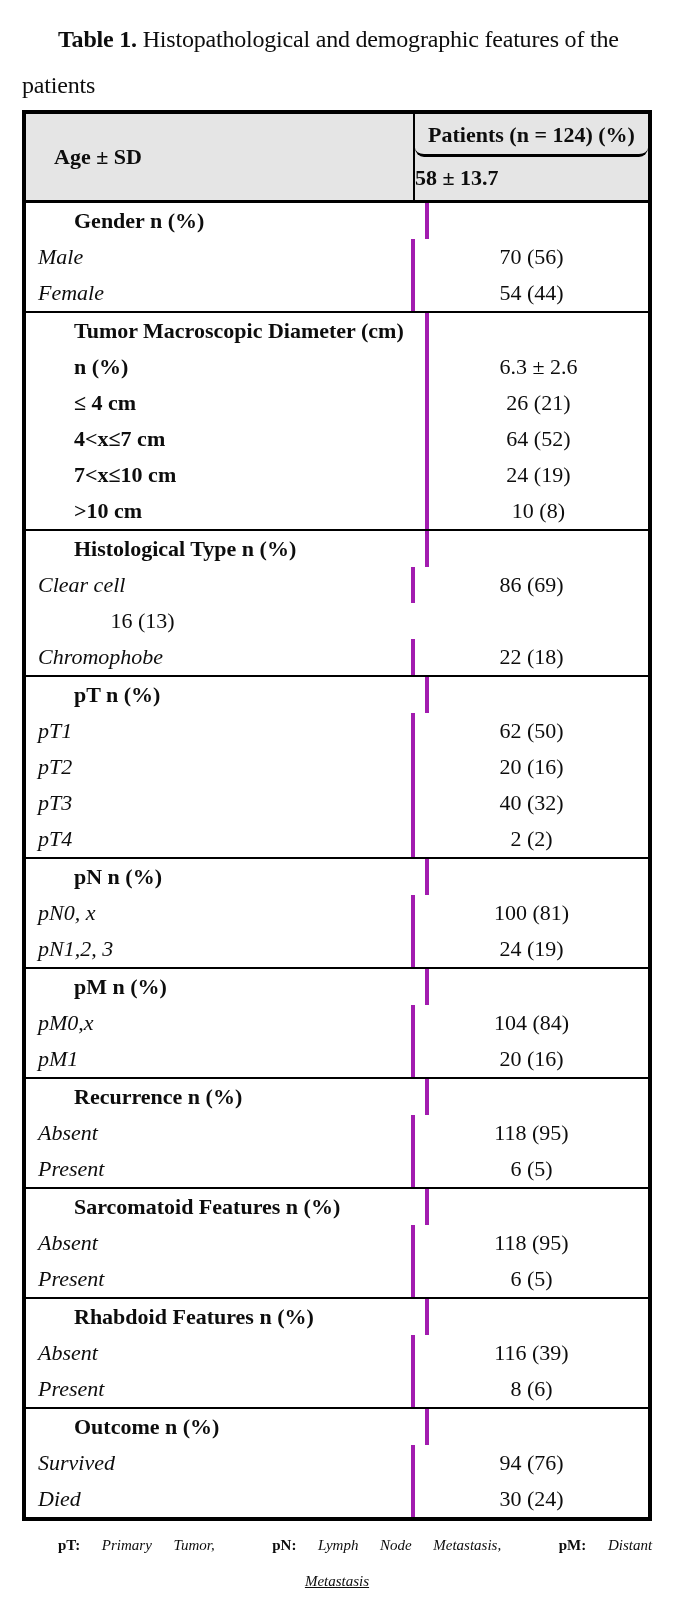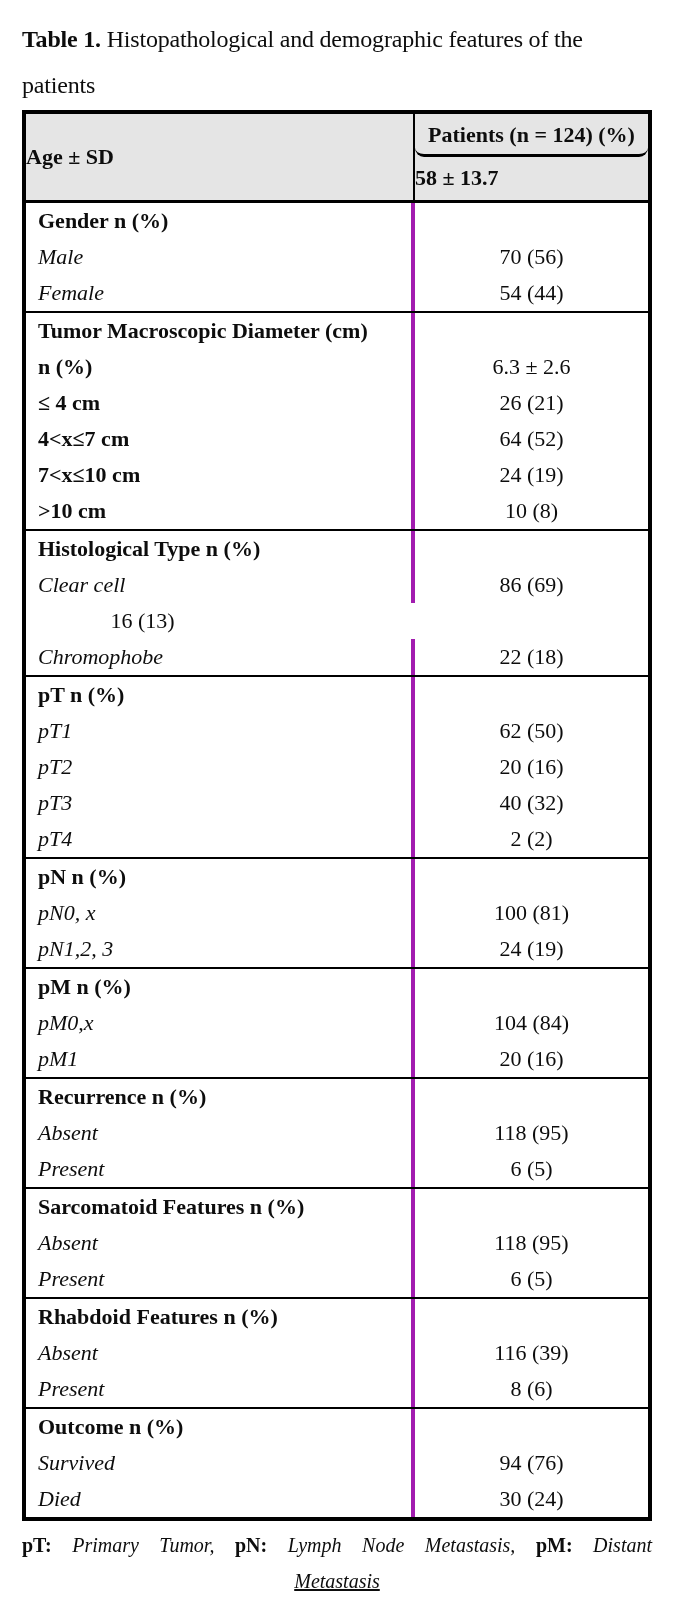--- a/index.html
+++ b/index.html
@@ -10,40 +10,40 @@
     background: #ffffff;
     color: #0d0d0d;
     font-family: "Liberation Serif", serif;
     overflow: hidden;
   }
   .page { padding: 16px 22px 0 22px; }
 
   
   .caption { font-size: 24px; line-height: 46px; letter-spacing: -0.2px; }
   .caption .cap-line { white-space: nowrap; }
-  .bold { font-weight: bold; font-style: normal; }
+  .bold { font-weight: bold; font-style: normal; margin-left: 36px; }
   .italic { font-style: italic; }
 
   
   .tbl {
     width: 630px;
     border: 4px solid #000;
     margin-top: 2px;
     font-size: 22px;
     background: #fff;
   }
   .thead {
     display: flex;
     background: #e5e5e5;
     border-bottom: 3px solid #000;
   }
   .th-left {
     width: 389px;
     border-right: 2px solid #000;
-    padding-left: 0;
+    padding-left: 28px;
     display: flex;
     align-items: center;
     font-weight: bold;
   }
   .th-right { width: 233px; }
   .th-top {
     height: 43px;
     line-height: 42px;
     text-align: center;
     font-weight: bold;
@@ -65,21 +65,21 @@
     line-height: 36px;
     white-space: nowrap;
   }
   .row .value {
     width: 233px;
     text-align: center;
     line-height: 36px;
   }
 
   
-  .footnote { width: 630px; margin-top: 6px; font-size: 20px; line-height: 36px; }
+  .footnote { width: 630px; margin-top: 6px; font-size: 15px; line-height: 36px; }
   .fn-line1 { text-align: justify; text-align-last: justify; }
   .fn-line2 { text-align: center; text-decoration: underline; }
 </style>
 </head>
 <body>
 
 <div class="page">
 
   <div class="caption">
     <div class="cap-line"><span class="bold">Table 1.</span><span> Histopathological and demographic features of the</span></div>

